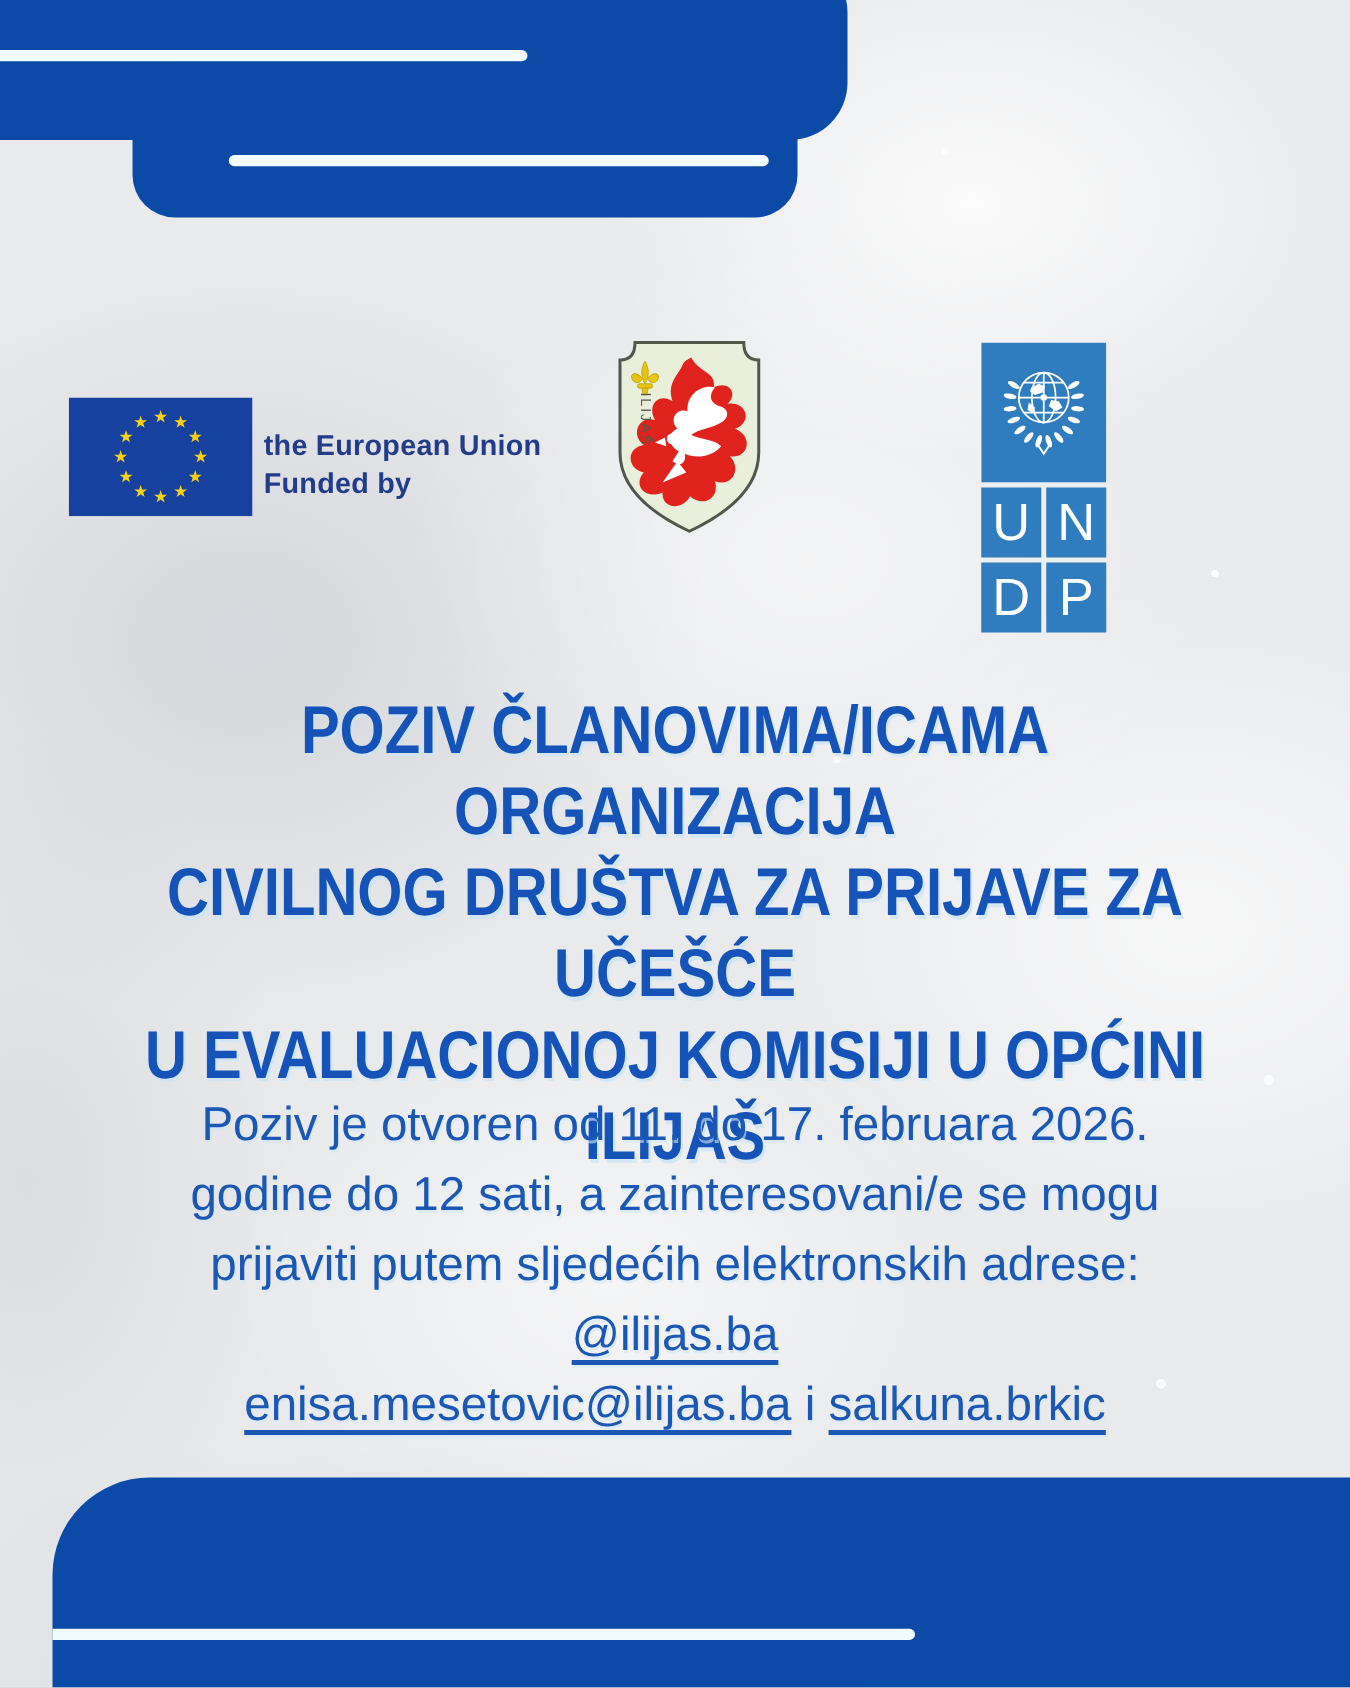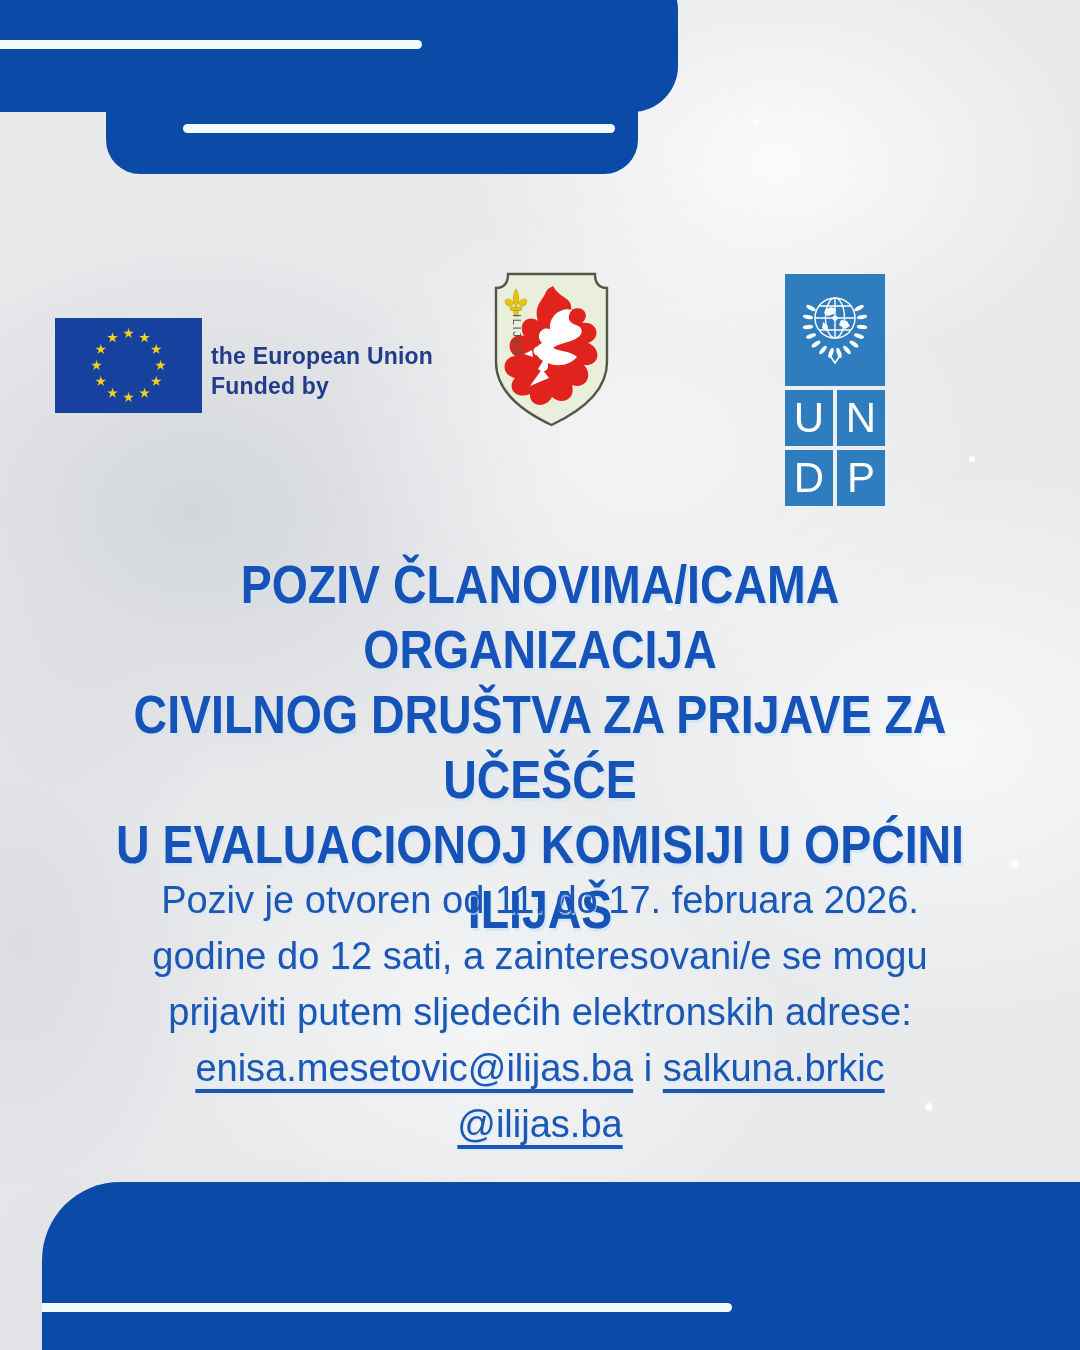--- a/index.html
+++ b/index.html
@@ -166,17 +166,17 @@
 
   <h1 class="heading">POZIV ČLANOVIMA/ICAMA ORGANIZACIJA
 CIVILNOG DRUŠTVA ZA PRIJAVE ZA UČEŠĆE
 U EVALUACIONOJ KOMISIJI U OPĆINI
 ILIJAŠ</h1>
 
   <div class="body-text">
     <div class="body-intro">Poziv je otvoren od 11. do 17. februara 2026.
 godine do 12 sati, a zainteresovani/e se mogu
 prijaviti putem sljedećih elektronskih adrese:</div>
+    <div><a class="email">@ilijas.ba</a></div>
     <div><a class="email">enisa.mesetovic@ilijas.ba</a><span class="sep">i</span><a class="email">salkuna.brkic</a></div>
-    <div><a class="email">@ilijas.ba</a></div>
   </div>
 
 </div>
 
 </body></html>

